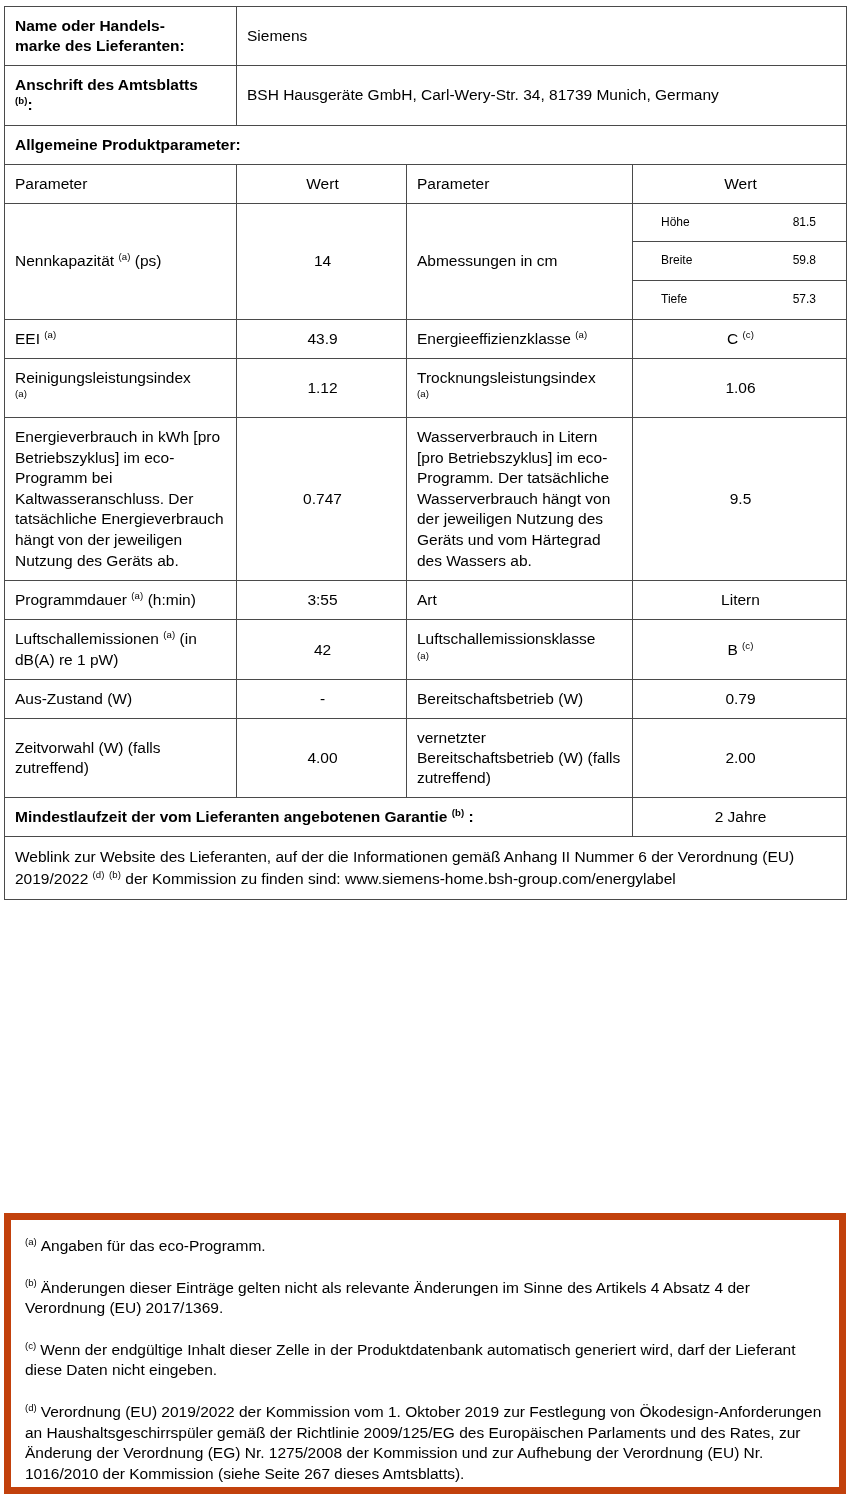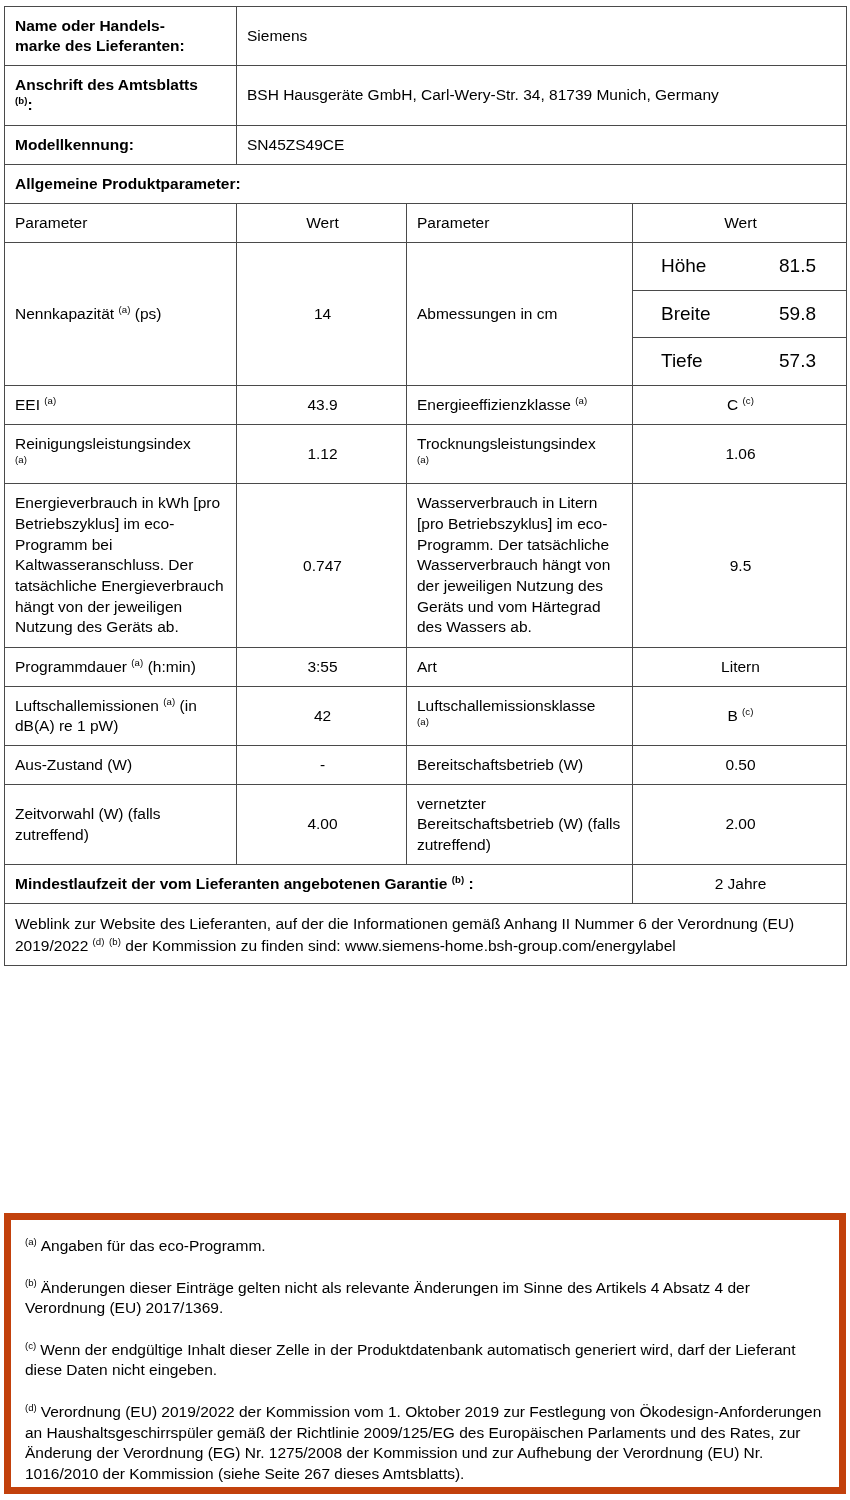--- a/index.html
+++ b/index.html
@@ -64,21 +64,21 @@
     width: calc(100% + 18px);
   }
   .dim-wrap {
     padding: 0 !important;
     border: 1px solid #4a4a4a;
   }
   .dim-table td {
     border: none;
     border-bottom: 1px solid #4a4a4a;
     padding: 11px 6px;
-    font-size: 19px;
+    font-size: 12px;
   }
   .dim-table tr:last-child td { border-bottom: none; }
   .dim-label { text-align: left; padding-left: 28px !important; }
   .dim-value { text-align: right; padding-right: 30px !important; }
 
   
   .footnote-box {
     position: absolute;
     left: 4px;
     top: 1213px;
@@ -125,24 +125,20 @@
       </tr>
 
       <tr>
         <td class="lbl-bold">
           <span>Anschrift des Amtsblatts</span><br>
           <sup class="fn">(b)</sup><span>:</span>
         </td>
         <td colspan="3">BSH Hausgeräte GmbH, Carl-Wery-Str. 34, 81739 Munich, Germany</td>
       </tr>
 
-      <tr>
-        <td class="lbl-bold">Modellkennung:</td>
-        <td colspan="3">SN45ZS49CE</td>
-      </tr>
 
       <tr>
         <td colspan="4" class="lbl-bold">Allgemeine Produktparameter:</td>
       </tr>
 
       <tr>
         <td>Parameter</td>
         <td class="center">Wert</td>
         <td>Parameter</td>
         <td class="center">Wert</td>
@@ -204,21 +200,21 @@
         <td><span>Luftschallemissionen </span><sup class="fn">(a)</sup><span> (in dB(A) re 1 pW)</span></td>
         <td class="center">42</td>
         <td><span>Luftschallemissionsklasse</span><br><sup class="fn">(a)</sup></td>
         <td class="center"><span>B</span> <sup class="fn">(c)</sup></td>
       </tr>
 
       <tr>
         <td>Aus-Zustand (W)</td>
         <td class="center">-</td>
         <td>Bereitschaftsbetrieb (W)</td>
-        <td class="center">0.50</td>
+        <td class="center">0.79</td>
       </tr>
 
       <tr>
         <td>Zeitvorwahl (W) (falls zutreffend)</td>
         <td class="center">4.00</td>
         <td>vernetzter Bereitschaftsbetrieb (W) (falls zutreffend)</td>
         <td class="center">2.00</td>
       </tr>
 
       <tr>

